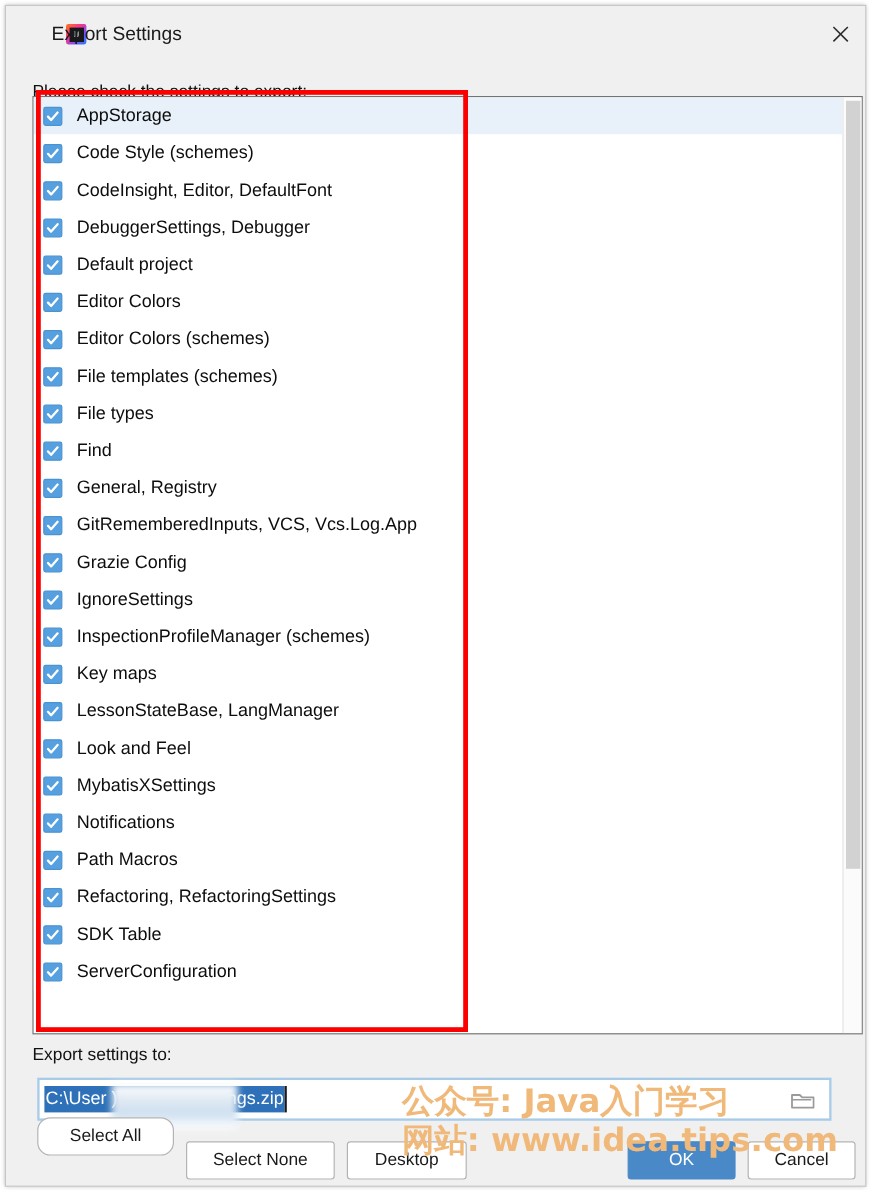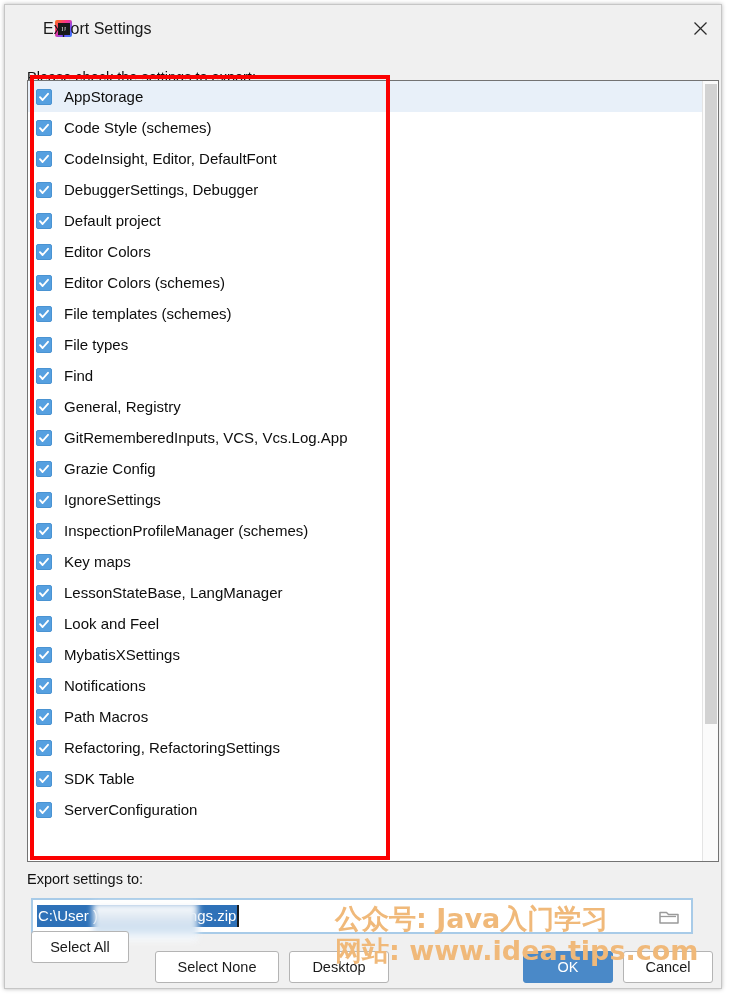--- a/index.html
+++ b/index.html
@@ -258,21 +258,21 @@
     color: #1a1a1a;
     font-size: 14.5px;
     font-family: "Liberation Sans", sans-serif;
     display: flex;
     align-items: center;
     justify-content: center;
     cursor: pointer;
     box-sizing: border-box;
     white-space: nowrap;
   }
-  #btn-select-all { left: 26px; top: 926px; width: 98px; }
+  #btn-select-all { left: 26px; top: 926px; width: 114px; border-radius: 11px; }
   #btn-select-none { left: 150px; top: 946px; width: 124px; }
   #btn-invert { left: 284px; top: 946px; width: 100px; }
   #btn-ok {
     left: 518px; top: 946px; width: 90px;
     background: #4a89c8;
     border-color: #4a89c8;
     color: #ffffff;
   }
   #btn-cancel { left: 618px; top: 946px; width: 90px; }
 

